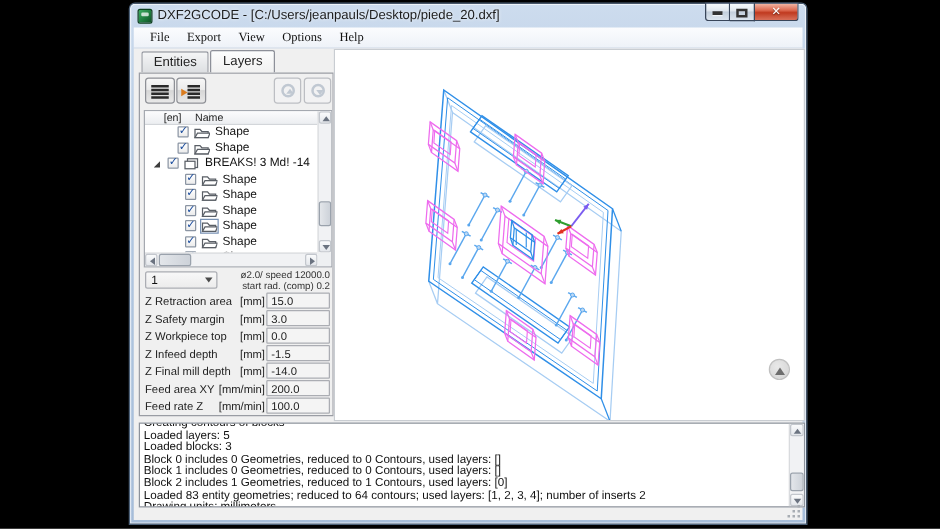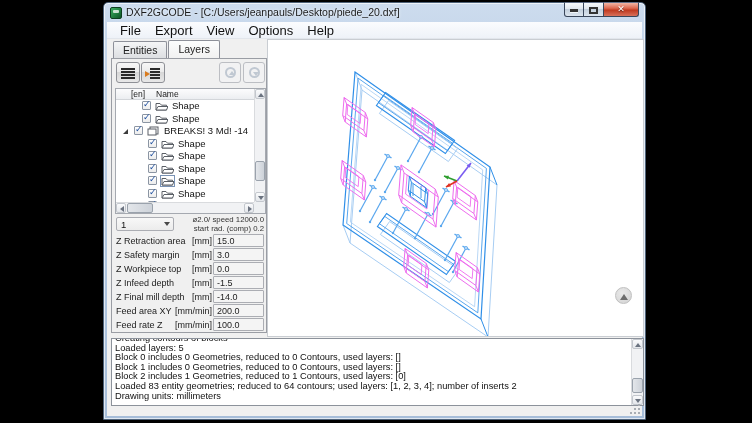--- a/index.html
+++ b/index.html
@@ -27,21 +27,21 @@
   .capbtn.close{width:35px;border-left:none;border-radius:0 0 3px 0;
     background:linear-gradient(#f2b5a4,#dd6950 40%,#c03a20 55%,#d8705a);}
   .glyph-min{position:absolute;left:5px;bottom:4px;width:8px;height:3px;background:#333;
     box-shadow:0 1px 0 rgba(255,255,255,.7);}
   .glyph-max{position:absolute;left:5px;top:4px;width:9px;height:7px;border:2px solid #333;background:transparent;}
   .glyph-close{position:absolute;left:0;top:1px;width:100%;text-align:center;color:#fff;
     font-size:9px;font-weight:bold;text-shadow:0 1px 1px rgba(0,0,0,.5);}
   .menubar{position:absolute;left:3px;right:3px;top:19px;height:17px;
     background:linear-gradient(#fbfcfe,#eef2f8);border-bottom:1px solid #e2e6ec;
     display:flex;align-items:center;padding-left:6px;}
-  .menu-item{font-size:13px;color:#111;padding:2px 7px;}
+  .menu-item{font-size:10px;color:#111;padding:2px 7px;font-family:Liberation Serif, serif;}
 
   .client{position:absolute;left:3px;right:3px;top:36px;bottom:3px;background:#f0f0f0;}
 
   
   .tabbar{position:absolute;left:6px;top:2px;height:17px;display:flex;}
   .tab{font-size:10.5px;color:#222;padding:2px 9px 0 9px;margin-right:1px;height:17px;
     border:1px solid #8d9099;border-bottom:none;border-radius:2px 2px 0 0;
     background:linear-gradient(#f4f5f6,#dddfe2);}
   .tab.selected{background:linear-gradient(#fcfdfd,#f1f1f1);height:18px;margin-top:-1px;
     position:relative;z-index:2;}
@@ -489,20 +489,21 @@
           <path d="M189.0 141.0 L 178.0 147.0" fill="none" stroke="#e03222" stroke-width="1.6"></path>
           <path d="M181.1 143.1 L 178.0 147.0 L 183.0 146.5 Z" fill="#e03222" stroke="none"></path>
         </svg>
       <div class="corner-widget" id="cornerWidget" style="left: 347px; top: 247px;"></div>
     </div>
 
     <div class="log">
       <div class="log-lines" id="logLines">
           <div class="log-line clipped">Creating contours of blocks</div>
           <div class="log-line">Loaded layers: 5</div>
+          <div class="log-line">Loaded blocks: 3</div>
           <div class="log-line">Block 0 includes 0 Geometries, reduced to 0 Contours, used layers: []</div>
           <div class="log-line">Block 1 includes 0 Geometries, reduced to 0 Contours, used layers: []</div>
           <div class="log-line">Block 2 includes 1 Geometries, reduced to 1 Contours, used layers: [0]</div>
           <div class="log-line">Loaded 83 entity geometries; reduced to 64 contours; used layers: [1, 2, 3, 4]; number of inserts 2</div>
           <div class="log-line">Drawing units: millimeters</div>
         </div>
       <div class="log-vsb">
         <div class="sb-btn" style="left:0;top:0;width:11px;height:10px;">
             <div class="arr up"></div>
           </div>

